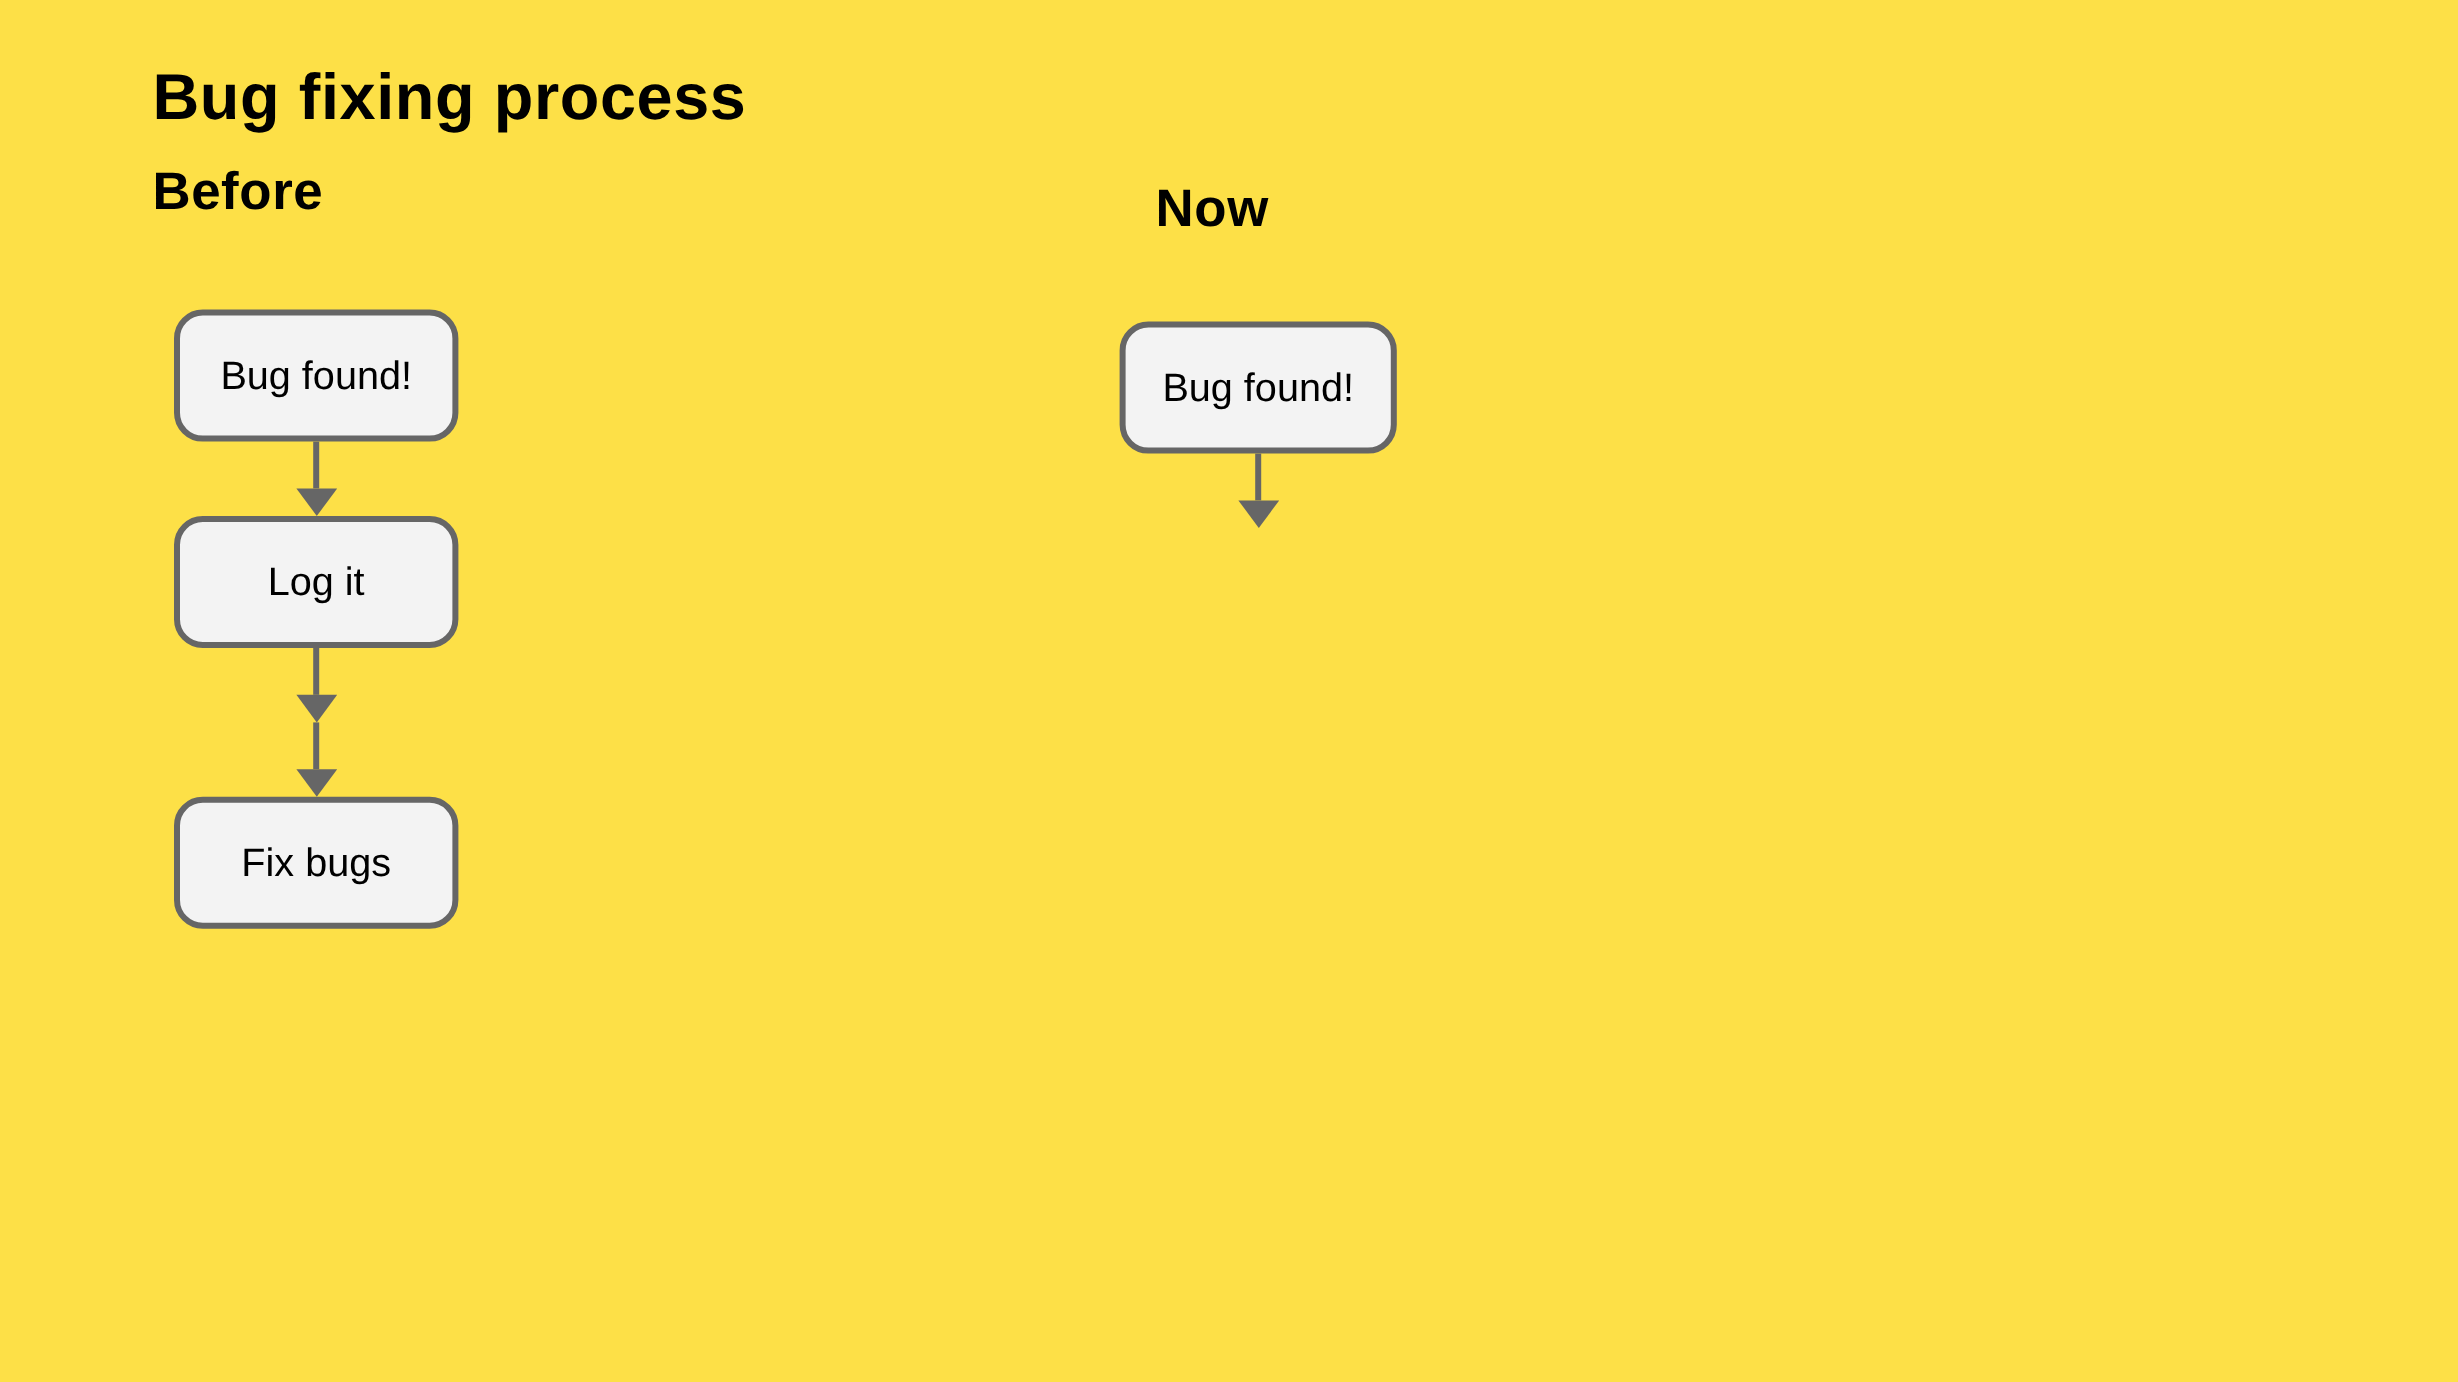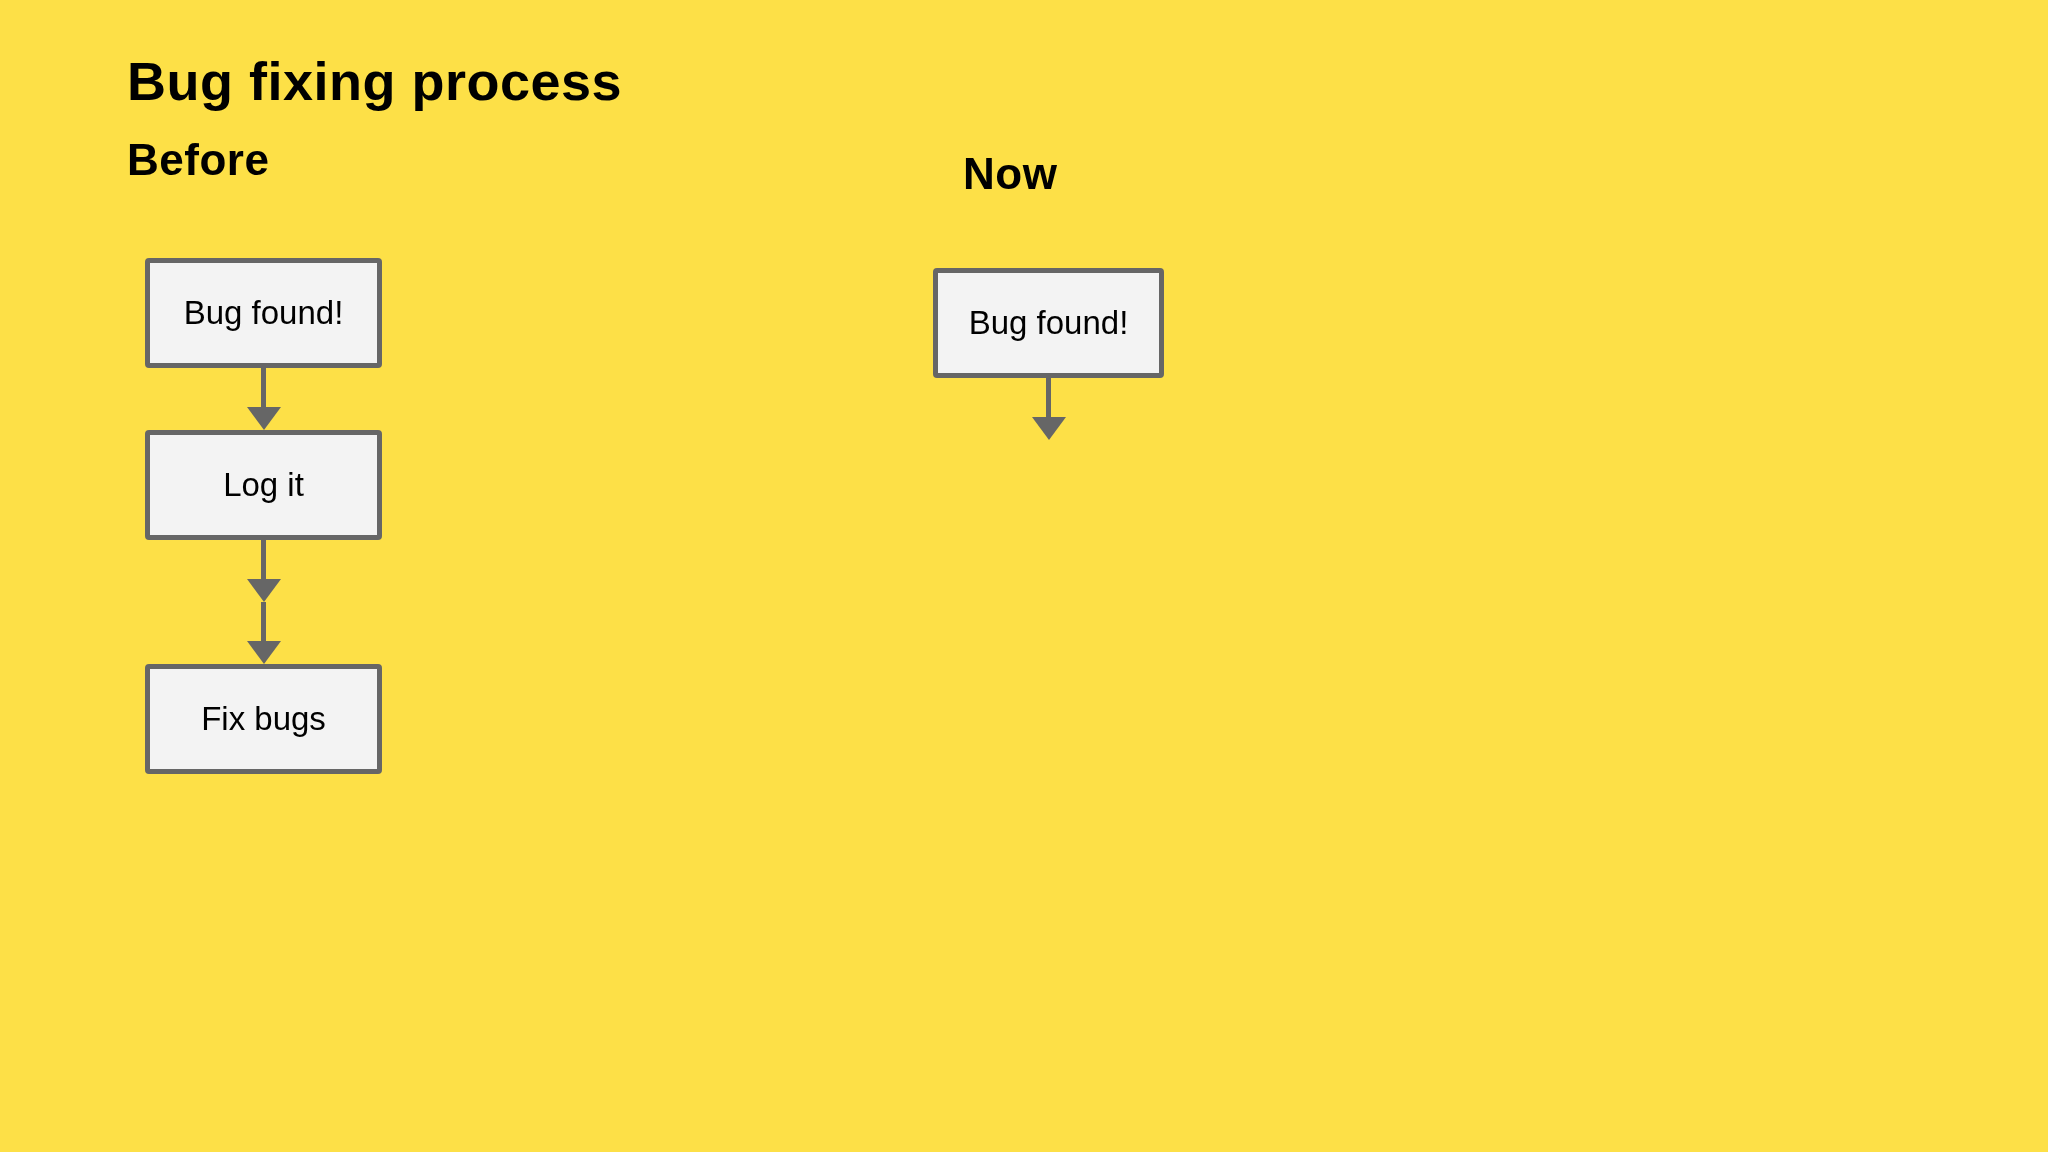--- a/index.html
+++ b/index.html
@@ -43,21 +43,21 @@
     align-items: stretch;
   }
   .flow-before { left: 145px; top: 258px; width: 237px; }
   .flow-now    { left: 933px; top: 268px; width: 231px; }
 
   .node {
     box-sizing: border-box;
     height: 110px;
     background: #f3f3f3;
     border: 5px solid #666666;
-    border-radius: 4px;
+    border-radius: 24px;
     display: flex;
     align-items: center;
     justify-content: center;
     text-align: center;
     font-size: 33px;
     line-height: 1.3;
     color: #000000;
     white-space: pre-line;
     padding: 0 8px;
   }

